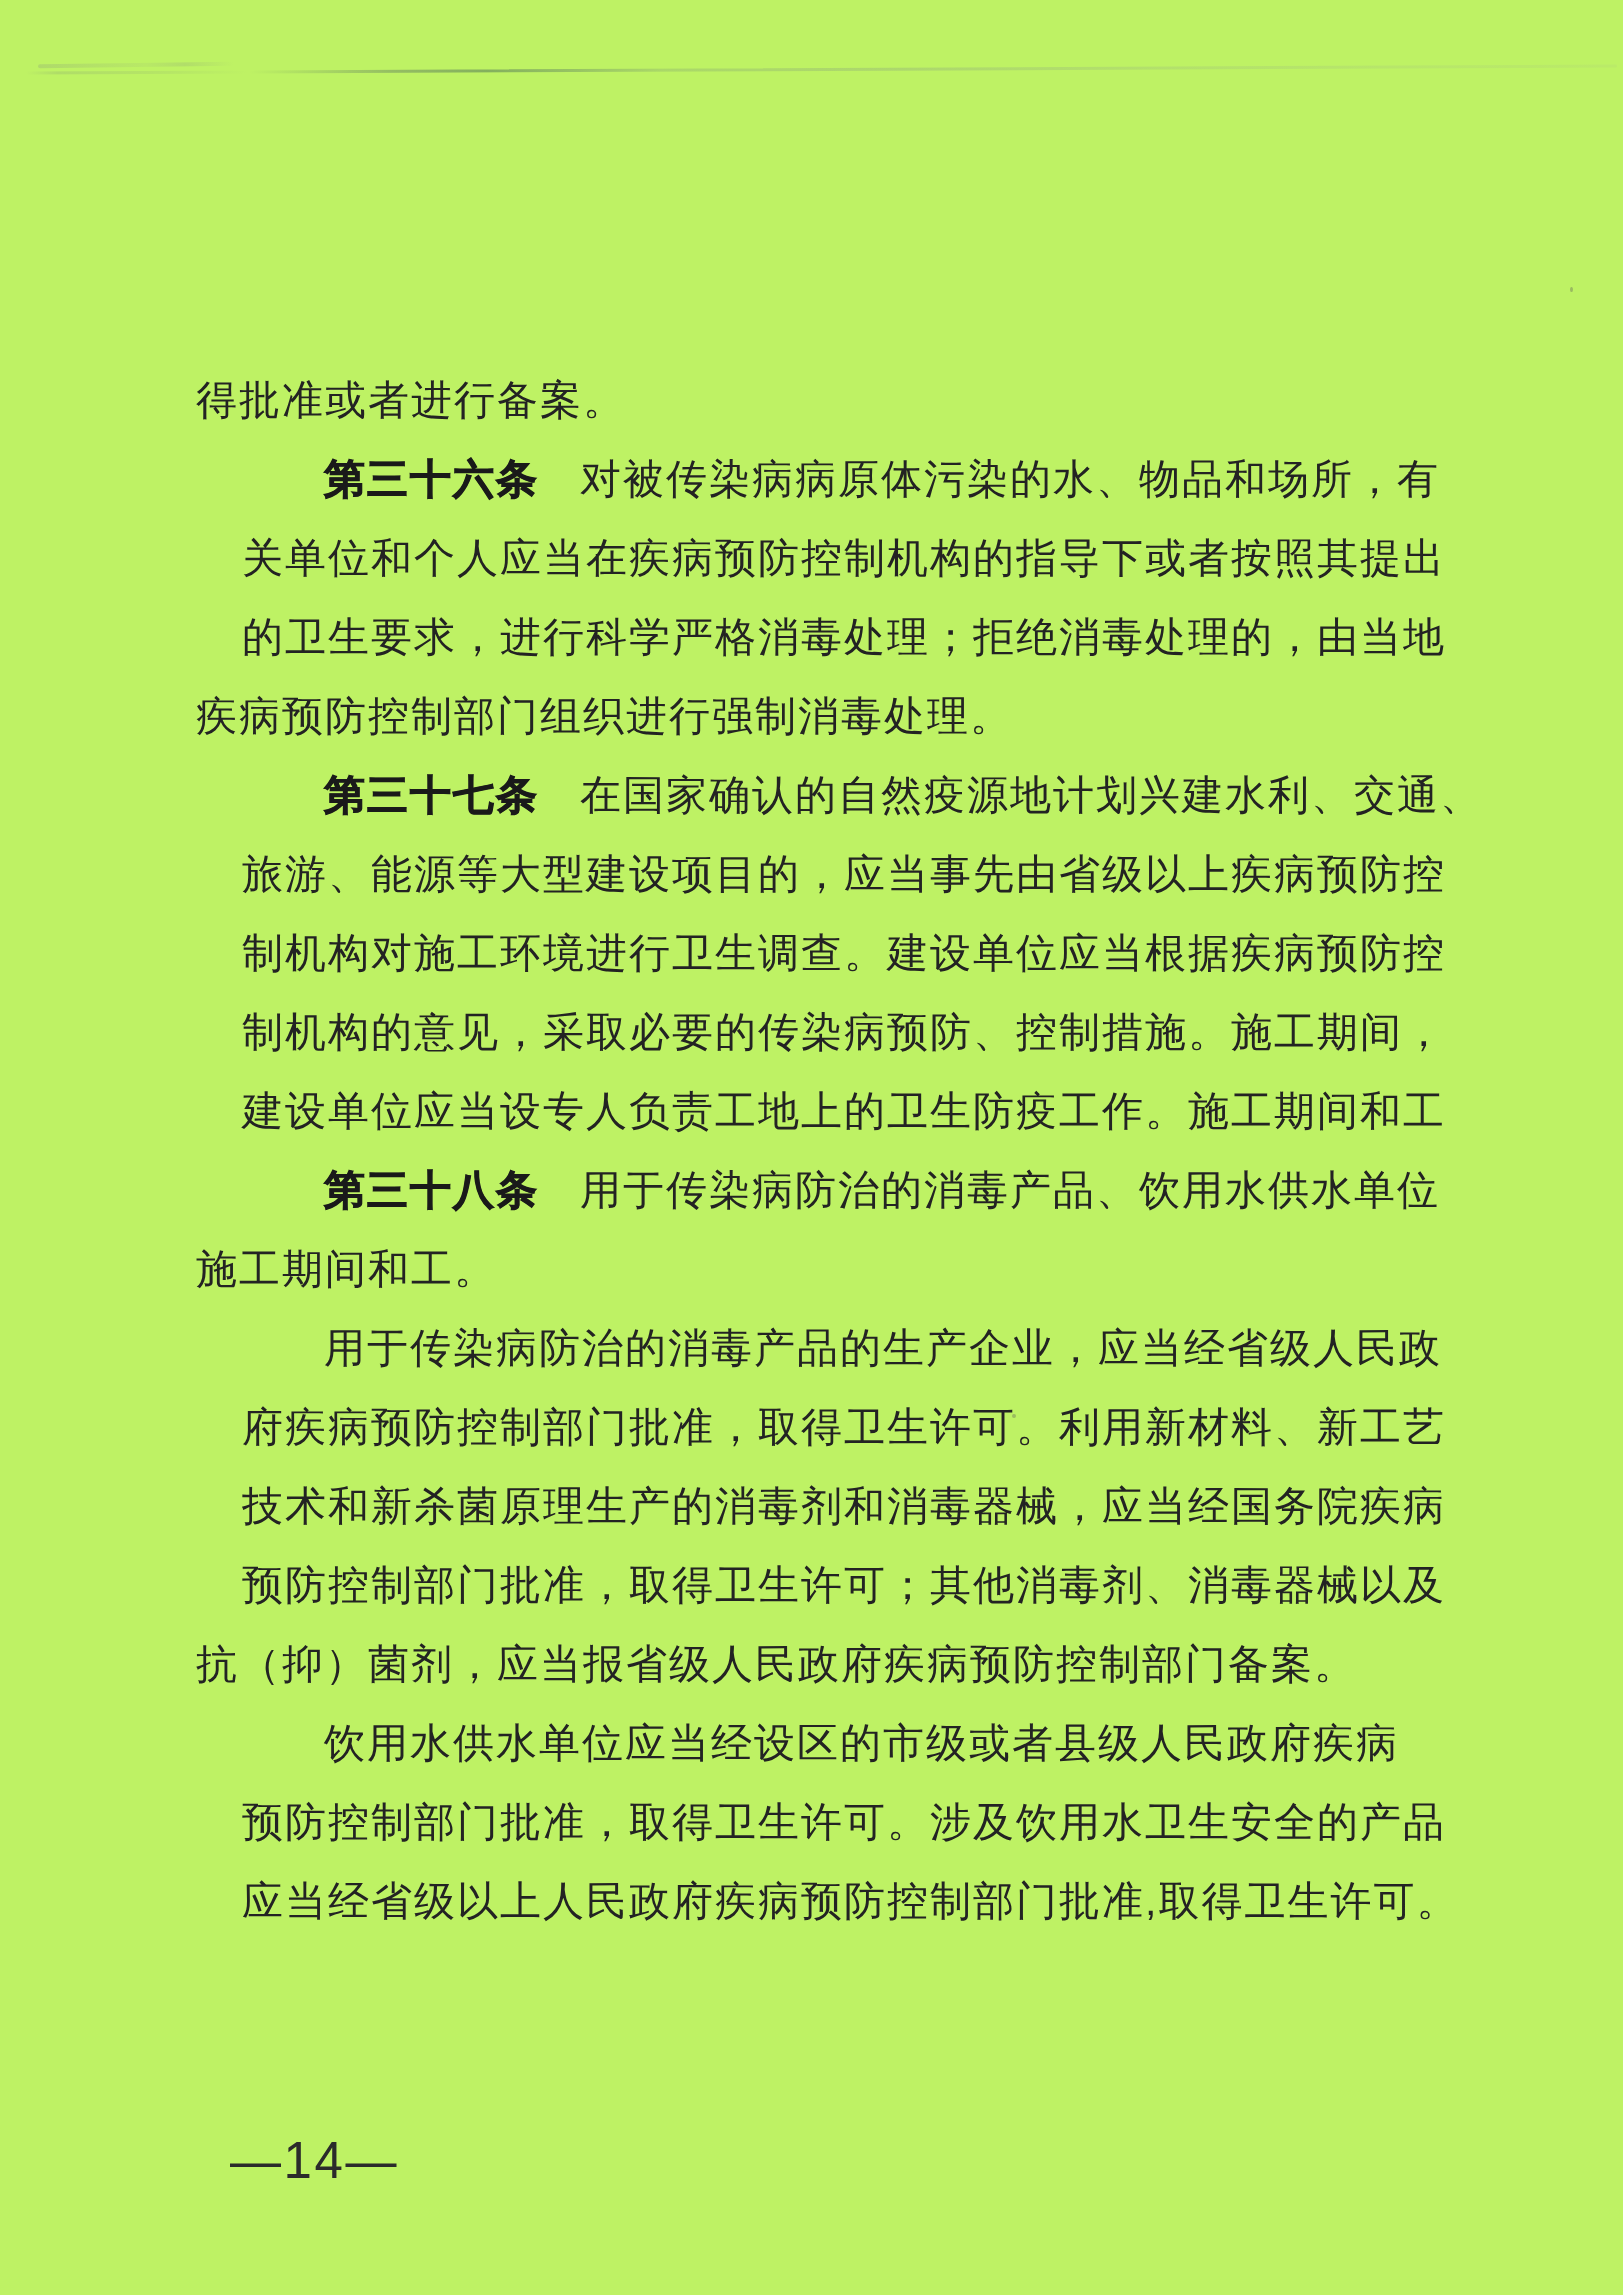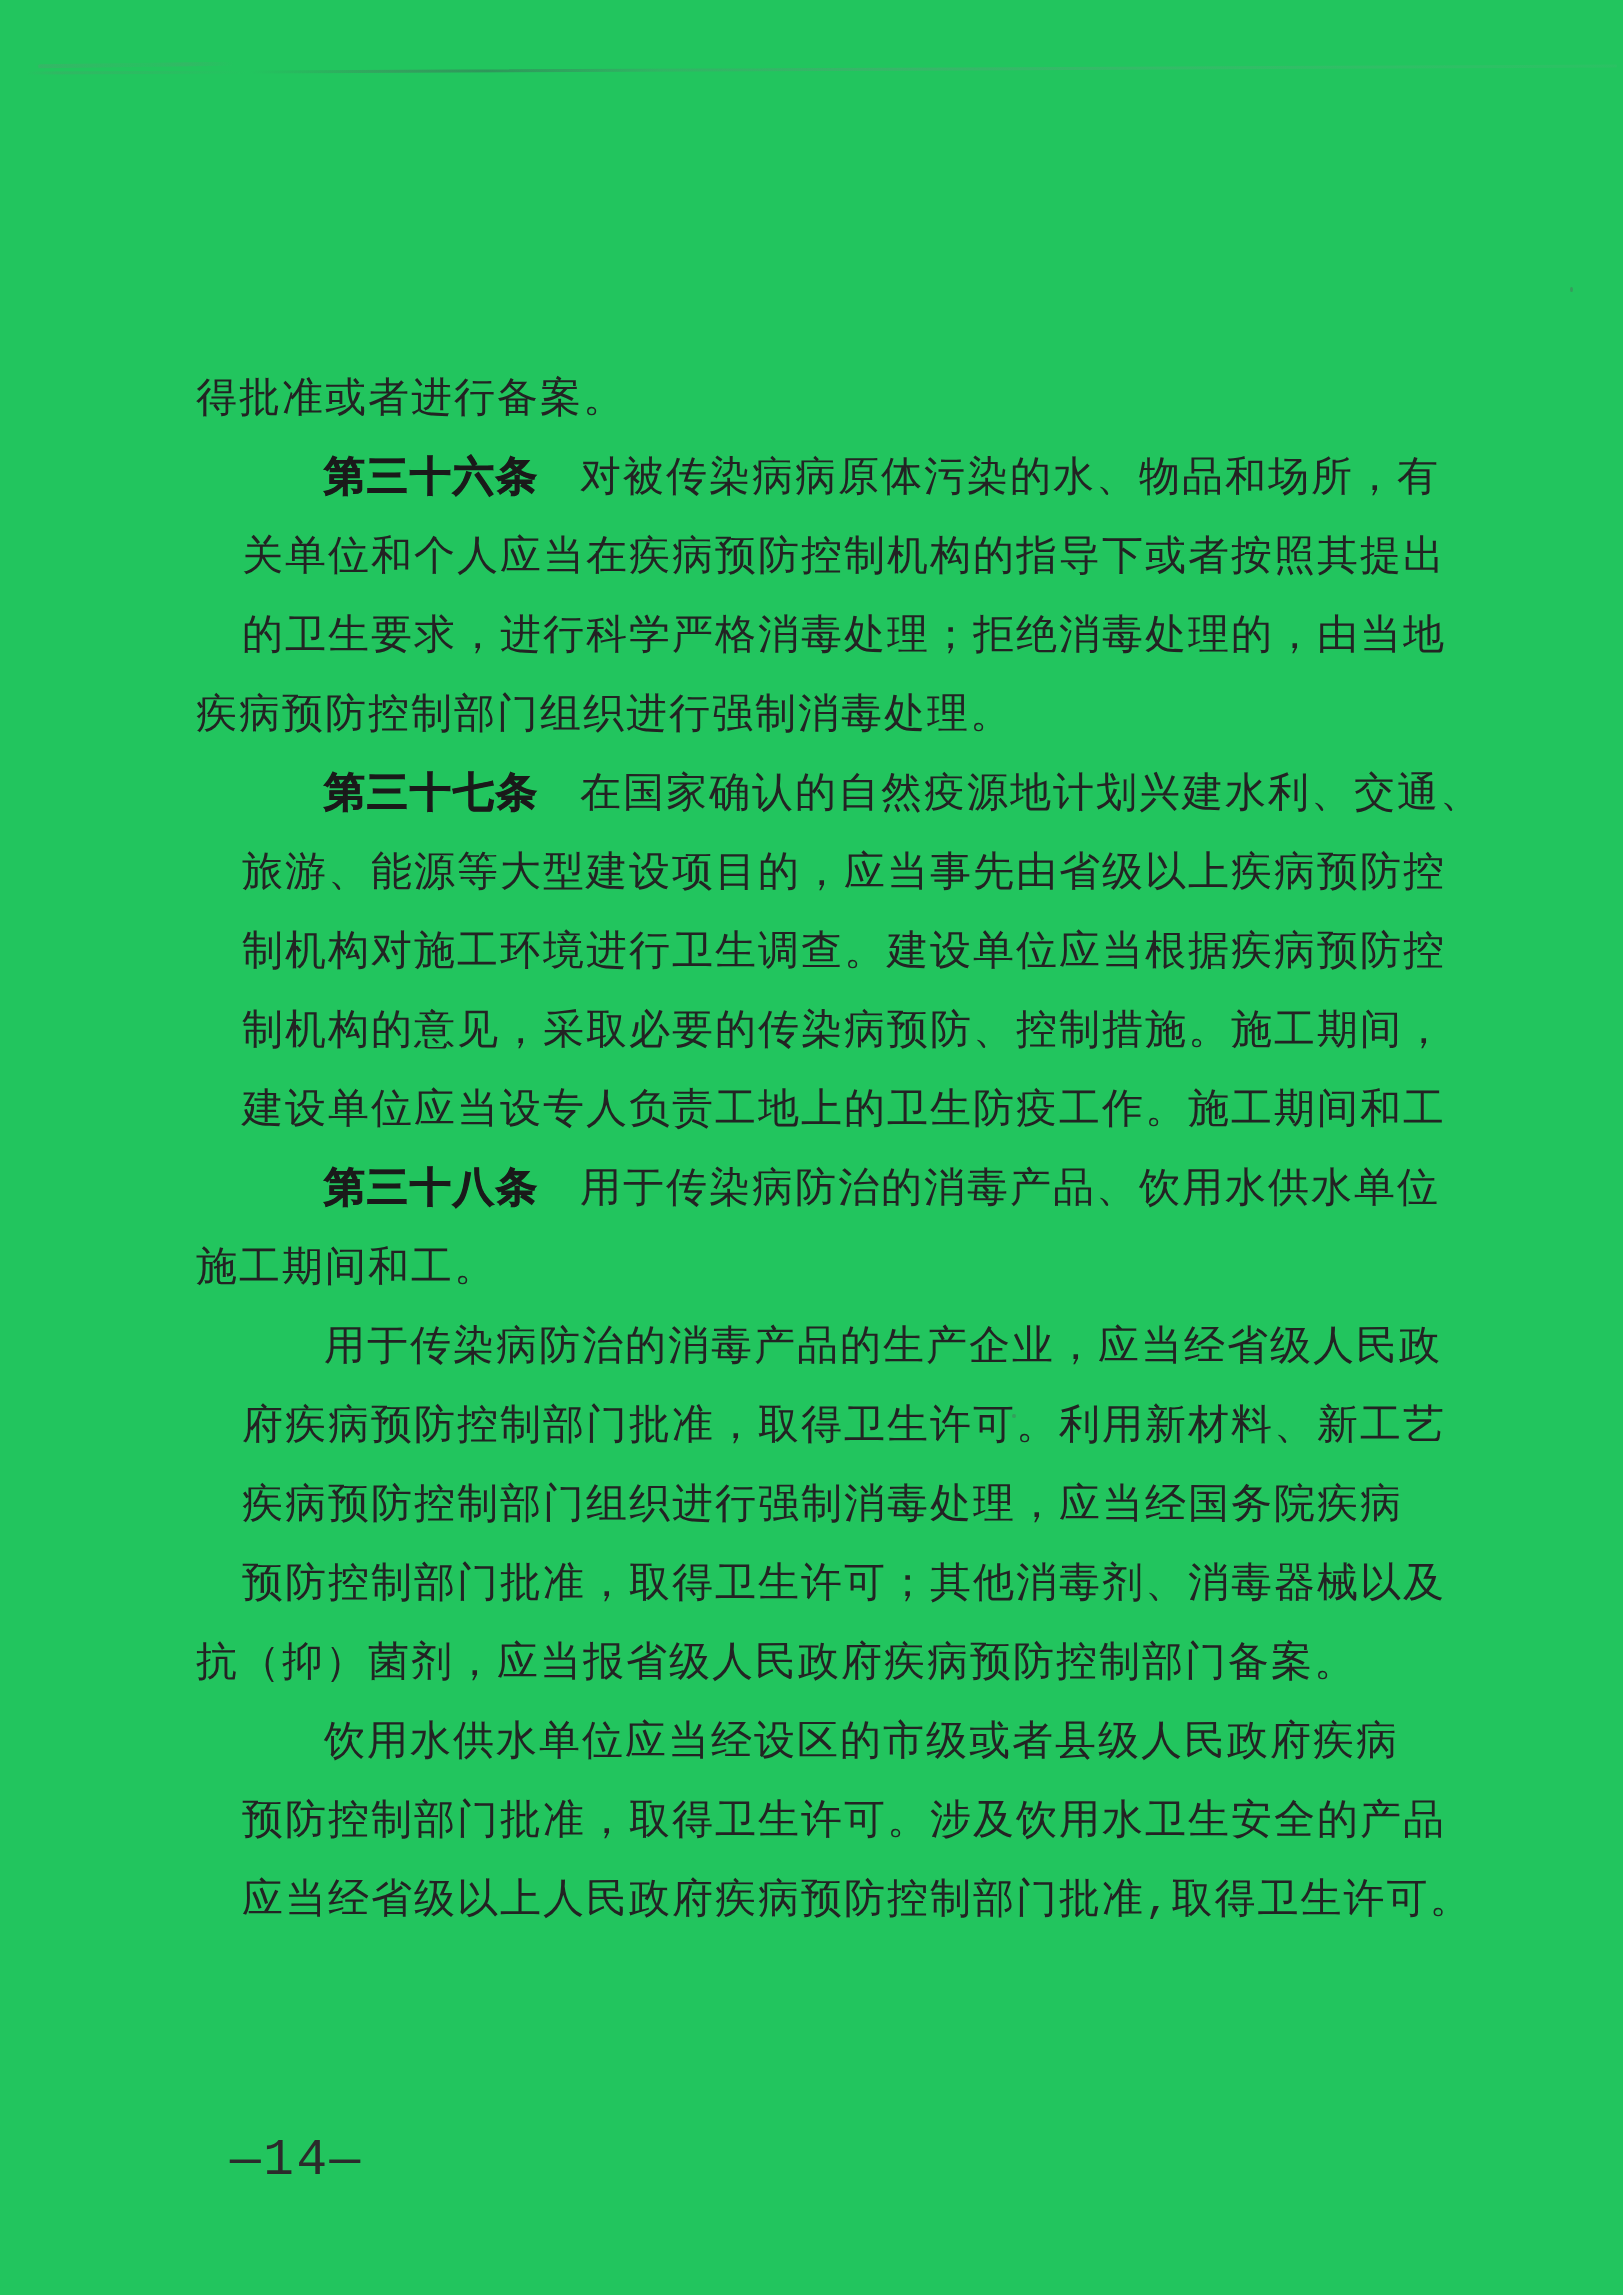--- a/index.html
+++ b/index.html
@@ -1,22 +1,22 @@
 <!DOCTYPE html>
 <html style="font-size:10.5px"><head>
 <meta charset="utf-8">
 <style>
   html,body{margin:0;padding:0;background:#e8e8e8;}
   .page{
     position:relative;
     width:1623px;height:2295px;
     margin:0 auto;
-    background:#22c55e;
+    background:#bef264;
     overflow:hidden;
-    font-family:Liberation Mono, monospace;
+    font-family:Liberation Sans, sans-serif;
   }
   .text-block{
     position:absolute;
     left:196px;top:361px;
     width:1191px;
   }
   .line{
     height:79px;
     line-height:79px;
     font-size:41px;
@@ -102,21 +102,21 @@
       <div class="line"><span><span>疾病预防控制部门组织进行强制消毒处理。</span></span></div>
       <div class="line indent justify"><span><span class="head">第三十七条</span><span class="gap"></span><span>在国家确认的自然疫源地计划兴建水利、交通、</span></span></div>
       <div class="line justify"><span><span>旅游、能源等大型建设项目的，应当事先由省级以上疾病预防控</span></span></div>
       <div class="line justify"><span><span>制机构对施工环境进行卫生调查。建设单位应当根据疾病预防控</span></span></div>
       <div class="line justify"><span><span>制机构的意见，采取必要的传染病预防、控制措施。施工期间，</span></span></div>
       <div class="line justify"><span><span>建设单位应当设专人负责工地上的卫生防疫工作。施工期间和工</span></span></div>
       <div class="line indent justify"><span><span class="head">第三十八条</span><span class="gap"></span><span>用于传染病防治的消毒产品、饮用水供水单位</span></span></div>
       <div class="line"><span><span>施工期间和工。</span></span></div>
       <div class="line indent justify"><span><span>用于传染病防治的消毒产品的生产企业，应当经省级人民政</span></span></div>
       <div class="line justify"><span><span>府疾病预防控制部门批准，取得卫生许可。利用新材料、新工艺</span></span></div>
-      <div class="line justify"><span><span>疾病预防控制部门组织进行强制消毒处理，应当经国务院疾病</span></span></div>
+      <div class="line justify"><span><span>技术和新杀菌原理生产的消毒剂和消毒器械，应当经国务院疾病</span></span></div>
       <div class="line justify"><span><span>预防控制部门批准，取得卫生许可；其他消毒剂、消毒器械以及</span></span></div>
       <div class="line"><span><span>抗（抑）菌剂，应当报省级人民政府疾病预防控制部门备案。</span></span></div>
       <div class="line indent justify"><span><span>饮用水供水单位应当经设区的市级或者县级人民政府疾病</span></span></div>
       <div class="line justify"><span><span>预防控制部门批准，取得卫生许可。涉及饮用水卫生安全的产品</span></span></div>
       <div class="line justify"><span><span>应当经省级以上人民政府疾病预防控制部门批准,取得卫生许可。</span></span></div>
     </div>
 
   <div class="page-number">—14—</div>
 </div>
 

